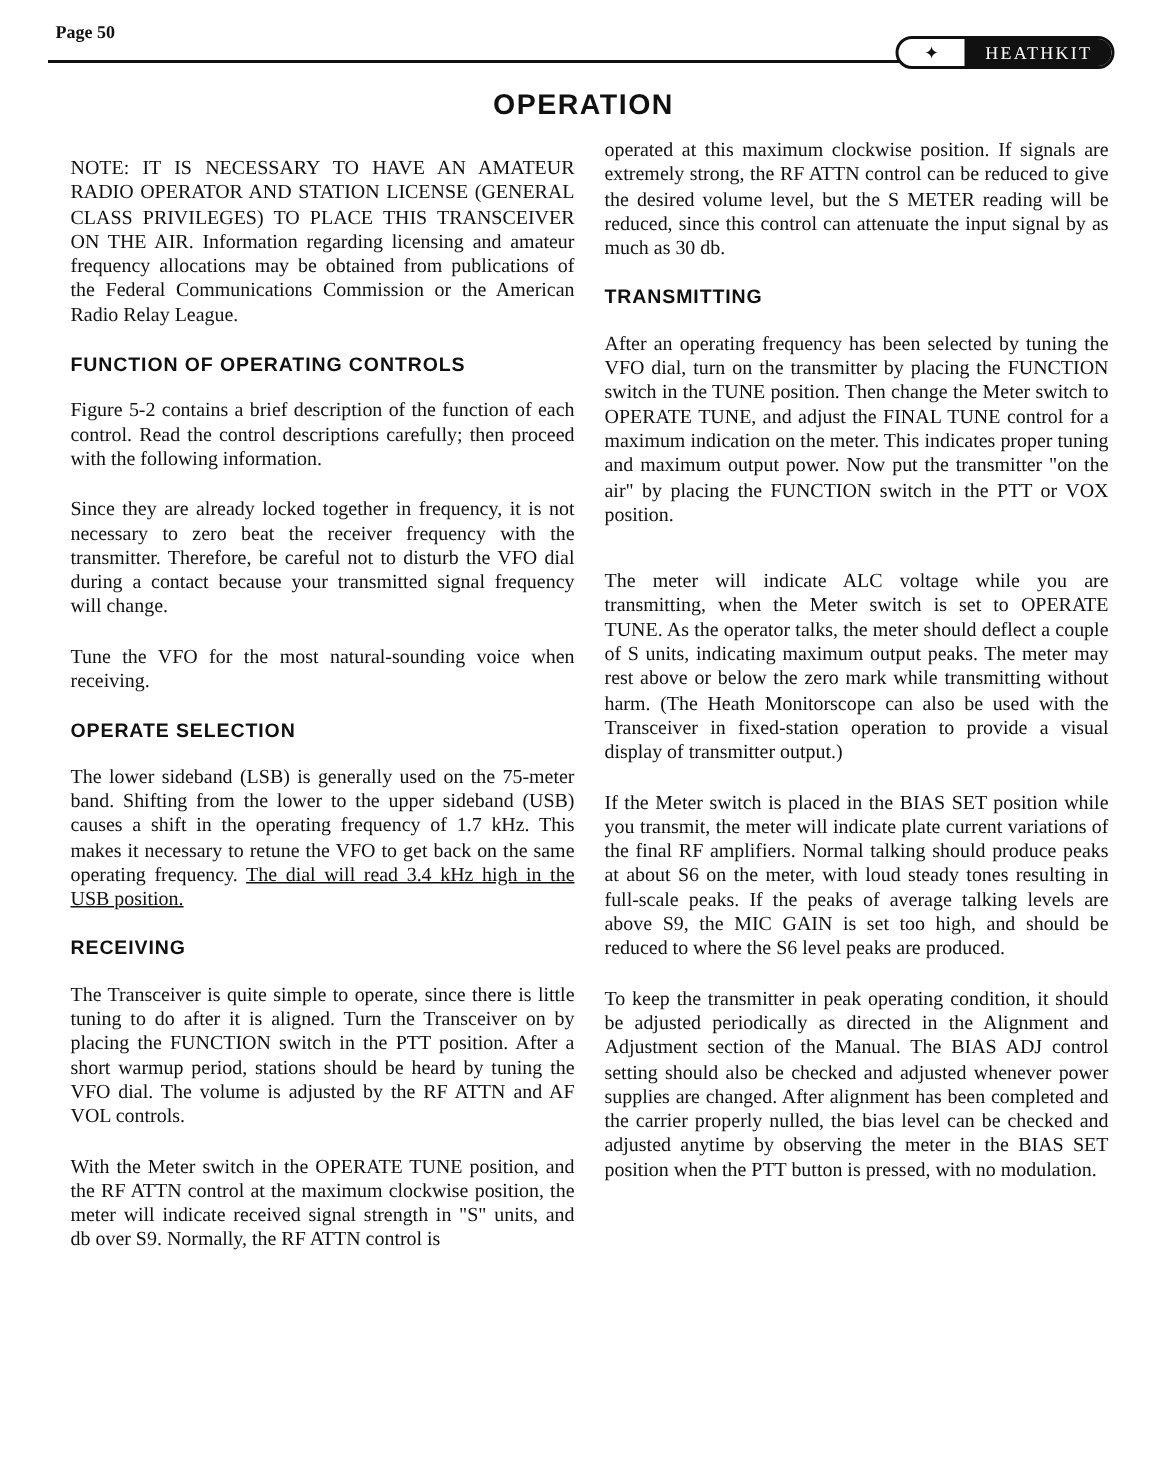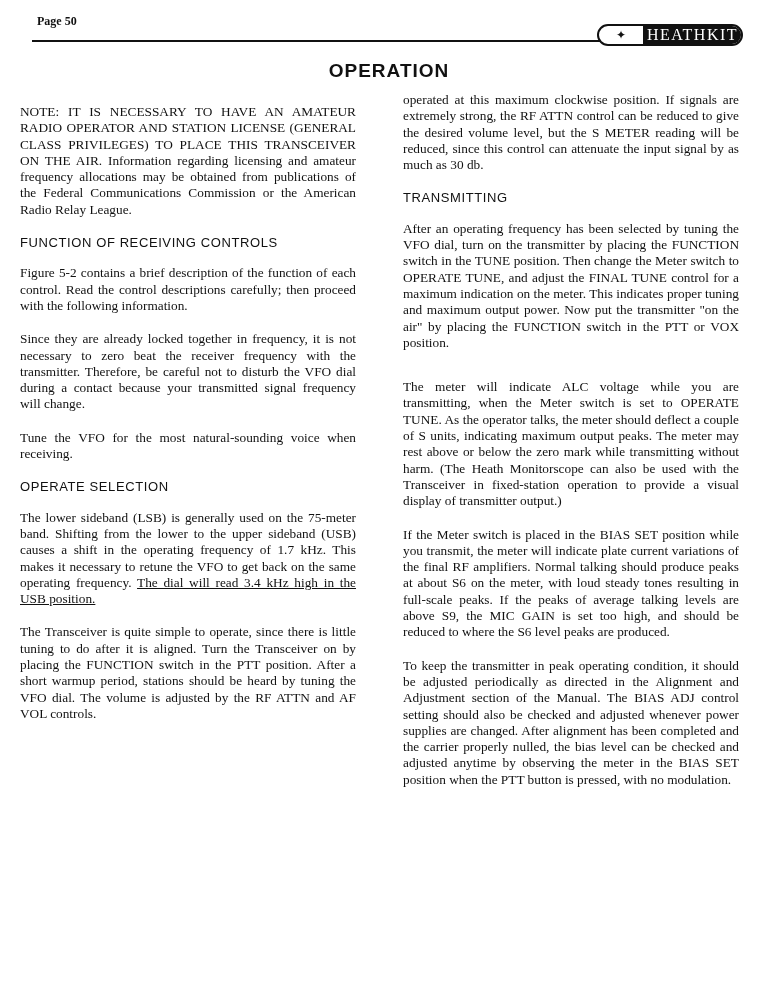--- a/index.html
+++ b/index.html
@@ -19,63 +19,65 @@
       position: absolute; left: 597px; top: 24px; width: 146px; height: 22px;
       border: 2px solid #111; border-radius: 11px / 11px; box-sizing: border-box;
       display: flex; align-items: center; overflow: hidden; background: #fff;
     }
     .logo-emblem {
       width: 44px; height: 100%; display: flex; align-items: center; justify-content: center;
       font-size: 12px; line-height: 1; border-right: 1px solid #111;
     }
     .logo-text {
       flex: 1; height: 100%; background: #111; color: #fff;
-      font-family: "Liberation Serif", serif; font-size: 16px; letter-spacing: 1.5px;
+      font-family: "Liberation Serif", serif; font-size: 12px; letter-spacing: 1.5px;
       display: flex; align-items: center; justify-content: center;
     }
     .page-title {
       position: absolute; left: 0; width: 778px; top: 60px; text-align: center;
       font-family: "Liberation Sans", sans-serif; font-weight: bold; font-size: 19px; letter-spacing: 1px;
     }
     .col {
       position: absolute; top: 104px; width: 336px;
       font-family: "Liberation Serif", serif; font-size: 13.3px; line-height: 16.3px;
       text-align: justify;
     }
-    .col-left { left: 20px; }
+    .col-left { left: 47px; }
     .col-right { left: 403px; top: 92px; }
     .col p { margin: 0 0 17px 0; }
     .col h2 {
-      font-family: "Liberation Sans", sans-serif; font-weight: normal; font-size: 13px;
+      font-family: "Liberation Sans", sans-serif; font-weight: bold; font-size: 13px;
       letter-spacing: 0.6px; margin: 0 0 14px 0; text-align: left;
     }
     .underline { text-decoration: underline; }
     .gap-lg { margin-top: 28px !important; }
   </style>
 </head>
 <body>
 
 <div class="page-number">Page 50</div>
 <div class="header-rule"></div>
 <div class="logo">
   <span class="logo-emblem">✦</span>
   <span class="logo-text">HEATHKIT</span>
 </div>
 
 <div class="page-title">OPERATION</div>
 
 <div class="col col-left">
   <p>NOTE: IT IS NECESSARY TO HAVE AN AMATEUR RADIO OPERATOR AND STATION LICENSE (GENERAL CLASS PRIVILEGES) TO PLACE THIS TRANSCEIVER ON THE AIR. Information regarding licensing and amateur frequency allocations may be obtained from publications of the Federal Communications Commission or the American Radio Relay League.</p>
-  <h2>FUNCTION OF RECEIVING CONTROLS</h2>
+  <h2>FUNCTION OF OPERATING CONTROLS</h2>
   <p>Figure 5-2 contains a brief description of the function of each control. Read the control descriptions carefully; then proceed with the following information.</p>
   <p>Since they are already locked together in frequency, it is not necessary to zero beat the receiver frequency with the transmitter. Therefore, be careful not to disturb the VFO dial during a contact because your transmitted signal frequency will change.</p>
   <p>Tune the VFO for the most natural-sounding voice when receiving.</p>
   <h2>OPERATE SELECTION</h2>
   <p><span>The lower sideband (LSB) is generally used on the 75-meter band. Shifting from the lower to the upper sideband (USB) causes a shift in the operating frequency of 1.7 kHz. This makes it necessary to retune the VFO to get back on the same operating frequency.</span> <span class="underline">The dial will read 3.4 kHz high in the USB position.</span></p>
+  <h2>RECEIVING</h2>
   <p>The Transceiver is quite simple to operate, since there is little tuning to do after it is aligned. Turn the Transceiver on by placing the FUNCTION switch in the PTT position. After a short warmup period, stations should be heard by tuning the VFO dial. The volume is adjusted by the RF ATTN and AF VOL controls.</p>
+  <p>With the Meter switch in the OPERATE TUNE position, and the RF ATTN control at the maximum clockwise position, the meter will indicate received signal strength in "S" units, and db over S9. Normally, the RF ATTN control is</p>
 </div>
 
 <div class="col col-right">
   <p>operated at this maximum clockwise position. If signals are extremely strong, the RF ATTN control can be reduced to give the desired volume level, but the S METER reading will be reduced, since this control can attenuate the input signal by as much as 30 db.</p>
   <h2>TRANSMITTING</h2>
   <p>After an operating frequency has been selected by tuning the VFO dial, turn on the transmitter by placing the FUNCTION switch in the TUNE position. Then change the Meter switch to OPERATE TUNE, and adjust the FINAL TUNE control for a maximum indication on the meter. This indicates proper tuning and maximum output power. Now put the transmitter "on the air" by placing the FUNCTION switch in the PTT or VOX position.</p>
   <p class="gap-lg">The meter will indicate ALC voltage while you are transmitting, when the Meter switch is set to OPERATE TUNE. As the operator talks, the meter should deflect a couple of S units, indicating maximum output peaks. The meter may rest above or below the zero mark while transmitting without harm. (The Heath Monitorscope can also be used with the Transceiver in fixed-station operation to provide a visual display of transmitter output.)</p>
   <p>If the Meter switch is placed in the BIAS SET position while you transmit, the meter will indicate plate current variations of the final RF amplifiers. Normal talking should produce peaks at about S6 on the meter, with loud steady tones resulting in full-scale peaks. If the peaks of average talking levels are above S9, the MIC GAIN is set too high, and should be reduced to where the S6 level peaks are produced.</p>
   <p>To keep the transmitter in peak operating condition, it should be adjusted periodically as directed in the Alignment and Adjustment section of the Manual. The BIAS ADJ control setting should also be checked and adjusted whenever power supplies are changed. After alignment has been completed and the carrier properly nulled, the bias level can be checked and adjusted anytime by observing the meter in the BIAS SET position when the PTT button is pressed, with no modulation.</p>
 </div>

